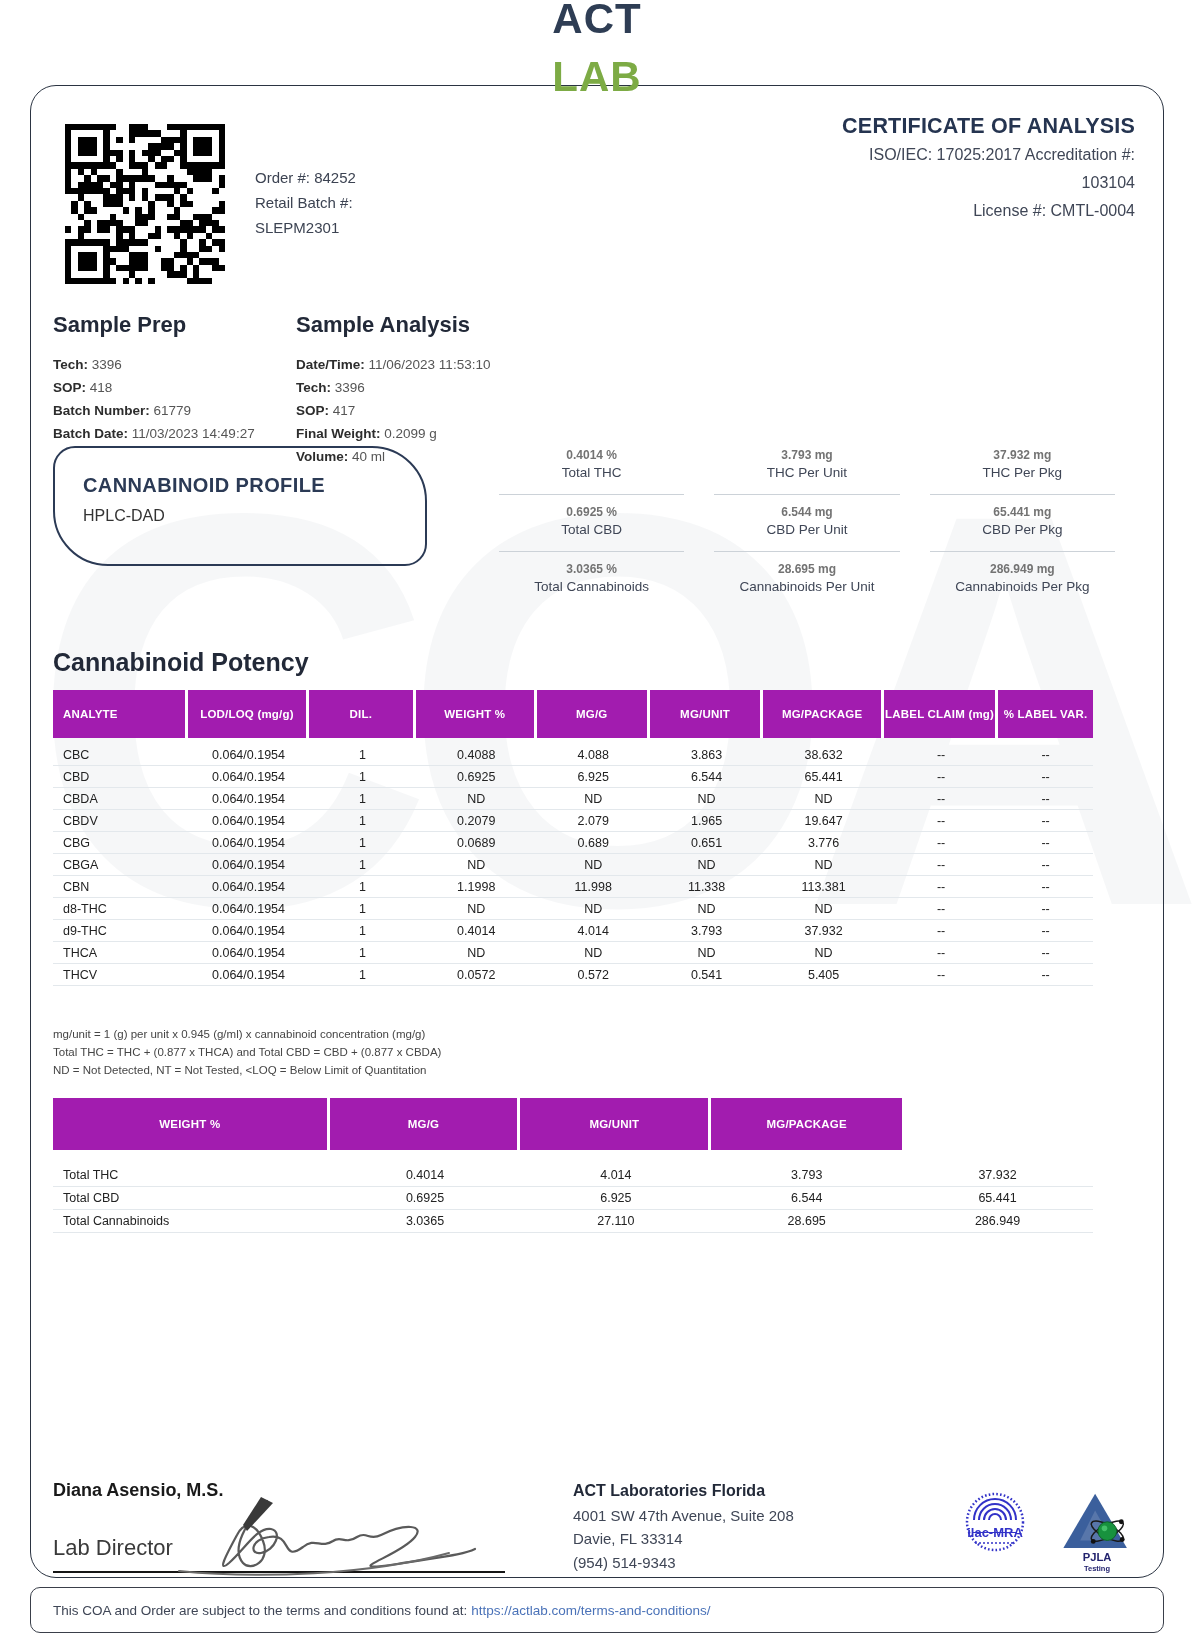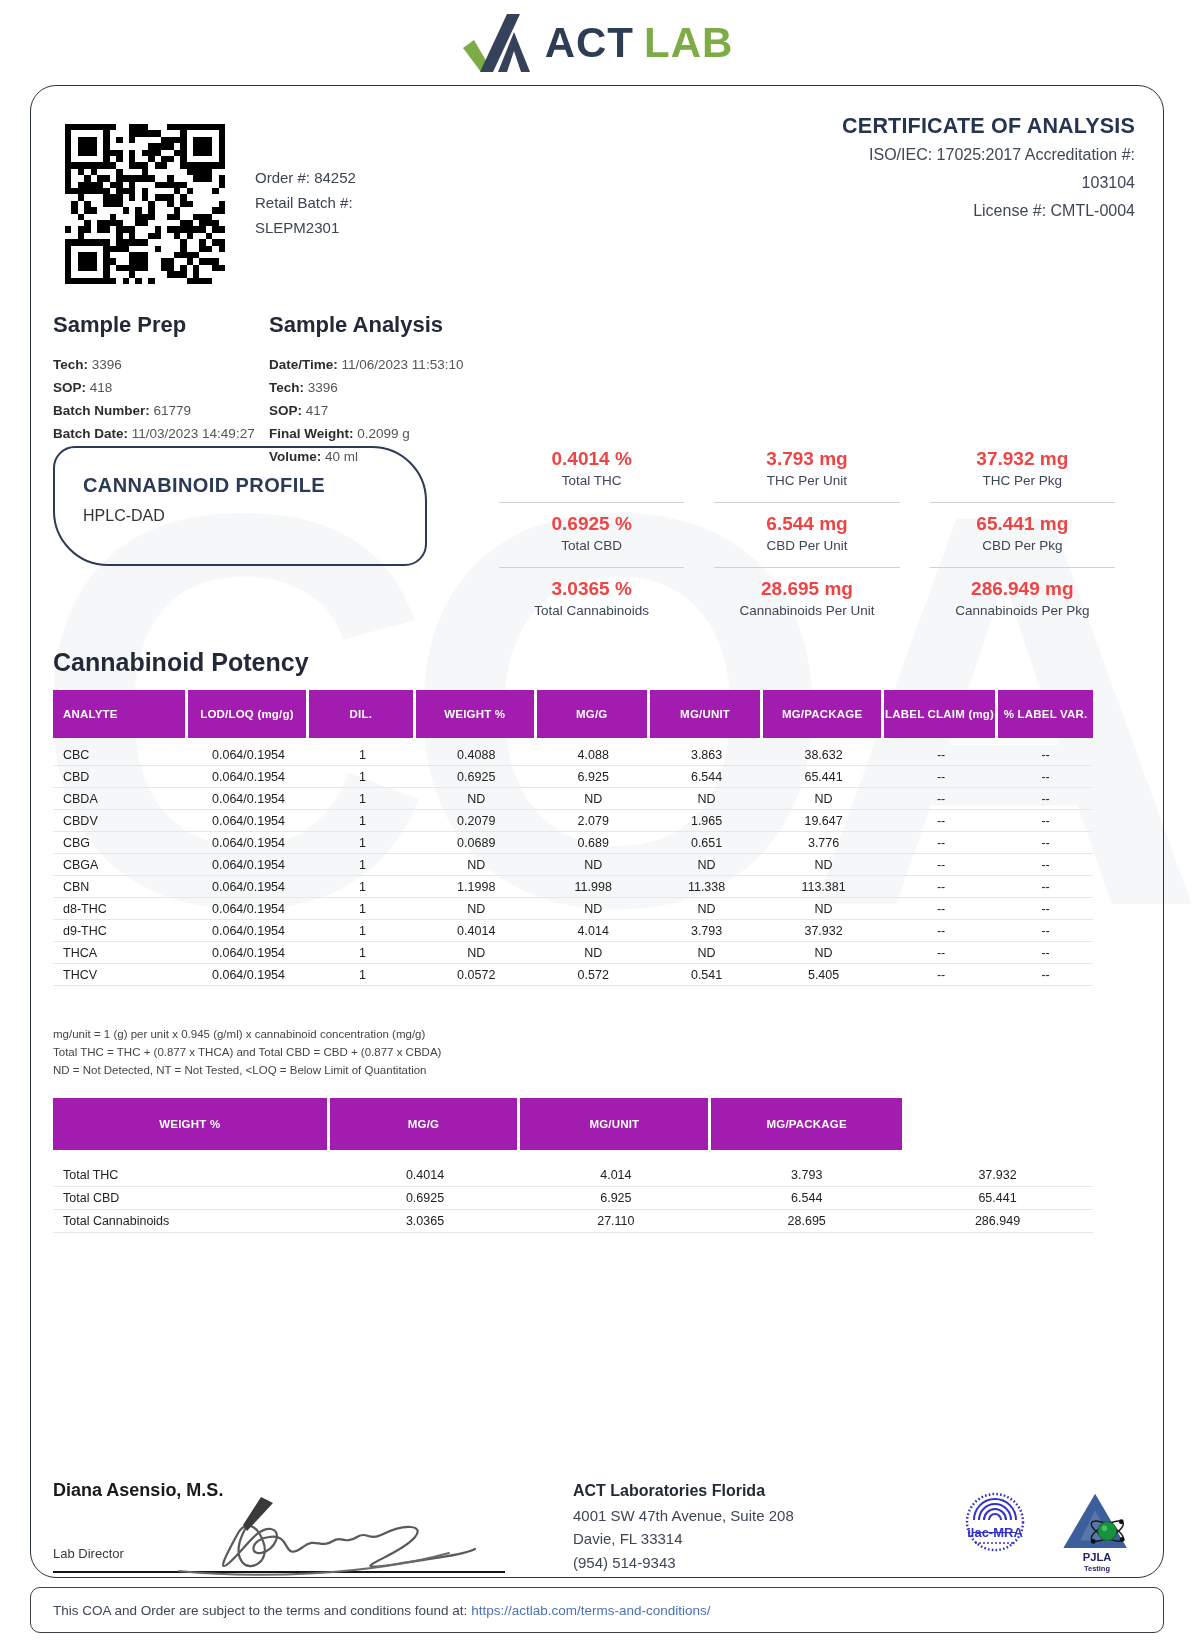--- a/index.html
+++ b/index.html
@@ -1,21 +1,21 @@
 <!DOCTYPE html>
 <html><head>
 <meta charset="utf-8">
 <style>
   * { margin:0; padding:0; box-sizing:border-box; }
   html,body { width:1194px; height:1650px; background:#fff; overflow:hidden;
     font-family:"Liberation Sans","DejaVu Sans",sans-serif; color:#333; position:relative; }
 
   
   .logo-bar { position:absolute; top:8px; left:0; width:100%; display:flex;
-    justify-content:center; align-items:center; gap:10px; height:70px; z-index:2; }
+    justify-content:center; align-items:center; gap:10px; height:70px; z-index:2;flex-direction:column; }
   .logo-act { font-size:42px; font-weight:bold; letter-spacing:1px; color:#2e3d54; }
   .logo-lab { font-size:42px; font-weight:bold; letter-spacing:1px; color:#7dab45; }
 
   
   .watermark { position:absolute; top:430px; left:30px; font-size:560px; font-weight:bold;
     color:rgba(90,105,125,0.055); letter-spacing:-34px; z-index:0; line-height:1; user-select:none; }
 
   
   .card { position:absolute; top:85px; left:30px; width:1134px; height:1493px;
     border:1.5px solid #2b3442; border-radius:26px; z-index:1; }
@@ -23,38 +23,38 @@
 
   
   .hdr { top:24px; left:34px; right:28px; display:flex; align-items:flex-start; }
   .qr-wrap { width:160px; height:160px; margin-top:14px; }
   .order-info { margin:56px 0 0 30px; font-size:15px; color:#3c4352; line-height:1.65; }
   .cert-info { margin-left:auto; text-align:right; margin-top:4px; }
   .cert-title { font-size:21.5px; font-weight:bold; color:#253450; letter-spacing:.2px; }
   .cert-line { font-size:16px; color:#3f4656; line-height:1.5; margin-top:4px; }
 
   
-  .samples { top:226px; left:22px; display:flex; }
+  .samples { top:226px; left:22px; display:flex;gap:27px; }
   .sample-col1 { width:216px; }
   .section-title { font-size:22px; font-weight:bold; color:#222938; margin-bottom:16px; }
   .field { font-size:13.5px; line-height:1.7; color:#555; }
   .field b { color:#2d2d2d; }
 
   
   .profile-box { top:360px; left:22px; width:374px; height:120px;
     border:2px solid #2b3a55; border-radius:22px 55px 22px 55px; padding:26px 0 0 28px; }
   .profile-title { font-size:20px; font-weight:bold; color:#2b3a55; letter-spacing:.4px; }
   .profile-method { font-size:16px; color:#333; margin-top:10px; }
 
   
   .summary { top:352px; left:468px; width:616px; display:grid;
     grid-template-columns:repeat(3,1fr); column-gap:30px; }
   .sum-cell { text-align:center; padding:10px 0 14px; }
   .sum-cell.lined { border-bottom:1px solid #ccd2d8; }
-  .sum-value { font-size:19px; font-weight:bold; color:#ef4444; }
+  .sum-value { font-size:12px; font-weight:bold; color:#737373; }
   .sum-label { font-size:13.5px; color:#3f4656; margin-top:3px; }
 
   
   .pot-title { top:562px; left:22px; font-size:25px; font-weight:bold; color:#222938; }
   .pot-table { top:604px; left:22px; width:1040px; }
   .grid-head { display:grid; }
   .pot-cols { grid-template-columns:13% 11.6% 10.3% 11.6% 10.9% 10.9% 11.6% 11% 9.1%; }
   .tot-cols { grid-template-columns:26.6% 18.35% 18.35% 18.35% 18.35%; }
   .head-cell { background:#a21caf; color:#fff; font-size:11.5px; font-weight:bold;
     height:48px; display:flex; align-items:center; justify-content:center;
@@ -74,21 +74,21 @@
   .tot-table { top:1012px; left:22px; width:1040px; }
   .tot-table .head-cell { height:52px; }
   .tot-table .grid-body { margin-top:14px; }
   .tot-table .grid-row > div { height:22px; }
 
   
   .footer { top:1394px; left:22px; right:26px; display:flex; }
   .sig-col { width:452px; position:relative; }
   .signer-name { font-size:18px; font-weight:bold; color:#191919; }
   .sig-area { position:relative; height:72px; border-bottom:2.5px solid #161616; }
-  .signer-title { position:absolute; bottom:10px; left:0; font-size:13px; color:#3a3a3a; }
+  .signer-title { position:absolute; bottom:10px; left:0; font-size:22px; color:#3a3a3a; }
   .sig-svg { position:absolute; left:96px; bottom:-10px; }
   .lab-col { margin-left:68px; width:330px; padding-top:2px; }
   .lab-name { font-size:16px; font-weight:bold; color:#222938; margin-bottom:4px; }
   .lab-line { font-size:15px; color:#3f4656; line-height:1.55; }
   .logos-col { margin-left:auto; display:flex; align-items:flex-start; gap:26px; padding-top:10px; }
 
   
   .terms-bar { position:absolute; top:1587px; left:30px; width:1134px; height:46px;
     border:1px solid #3a3f4a; border-radius:10px; display:flex; align-items:center;
     padding-left:22px; font-size:13.5px; color:#3f4656; z-index:1; }

